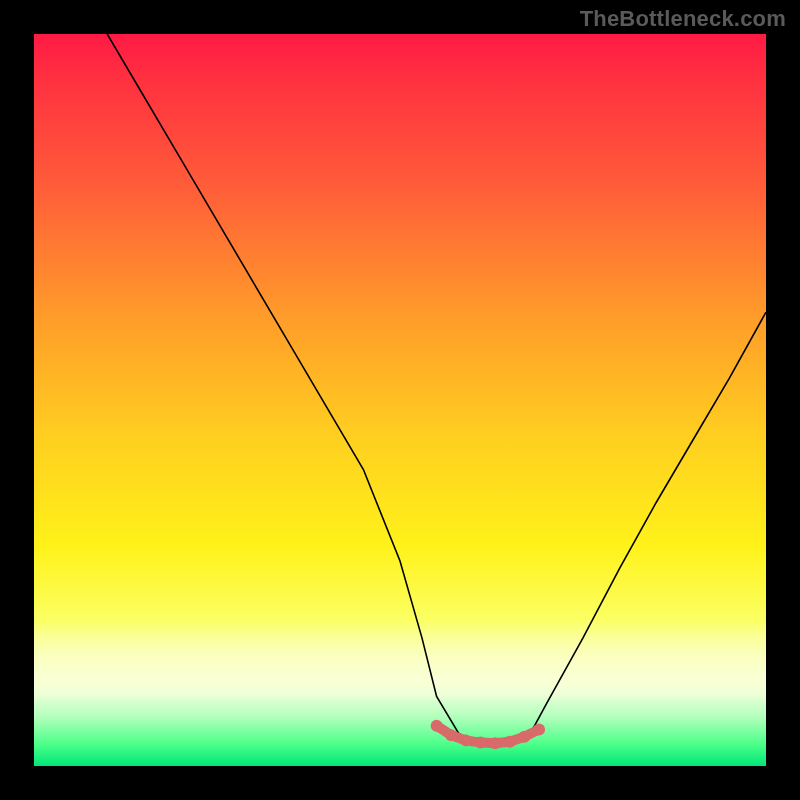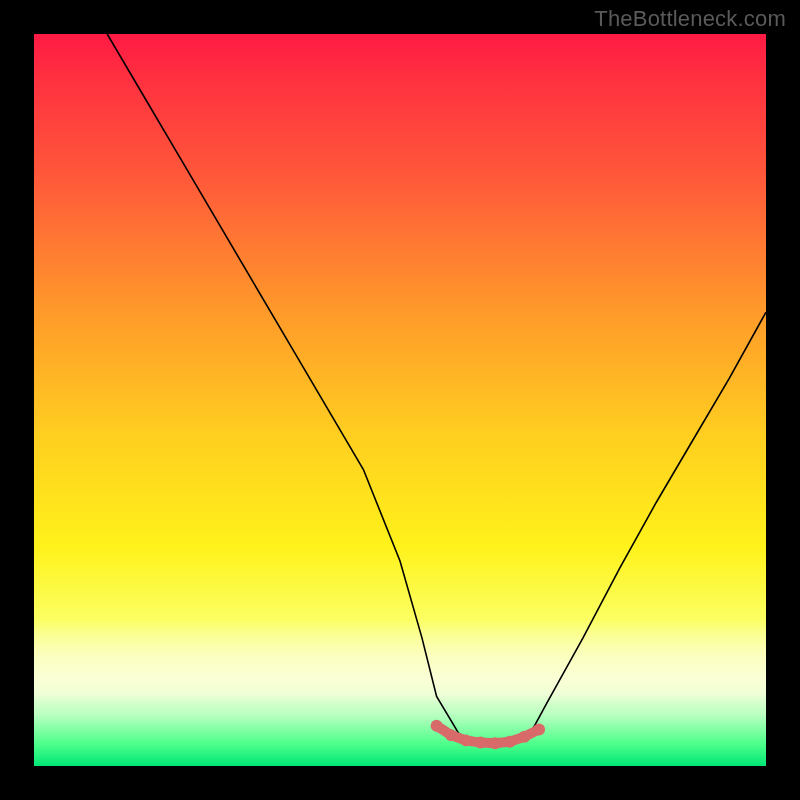--- a/index.html
+++ b/index.html
@@ -10,21 +10,21 @@
     position: relative;
     font-family: Arial, sans-serif;
     overflow: hidden;
   }
   .watermark {
     position: absolute;
     top: 6px;
     right: 14px;
     color: #5a5a5a;
     font-size: 22px;
-    font-weight: normal;
+    font-weight: bold;
     z-index: 10;
     letter-spacing: 0.2px;
   }
   .plot-frame {
     position: absolute;
     left: 34px;
     top: 34px;
     width: 732px;
     height: 732px;
     overflow: hidden;

